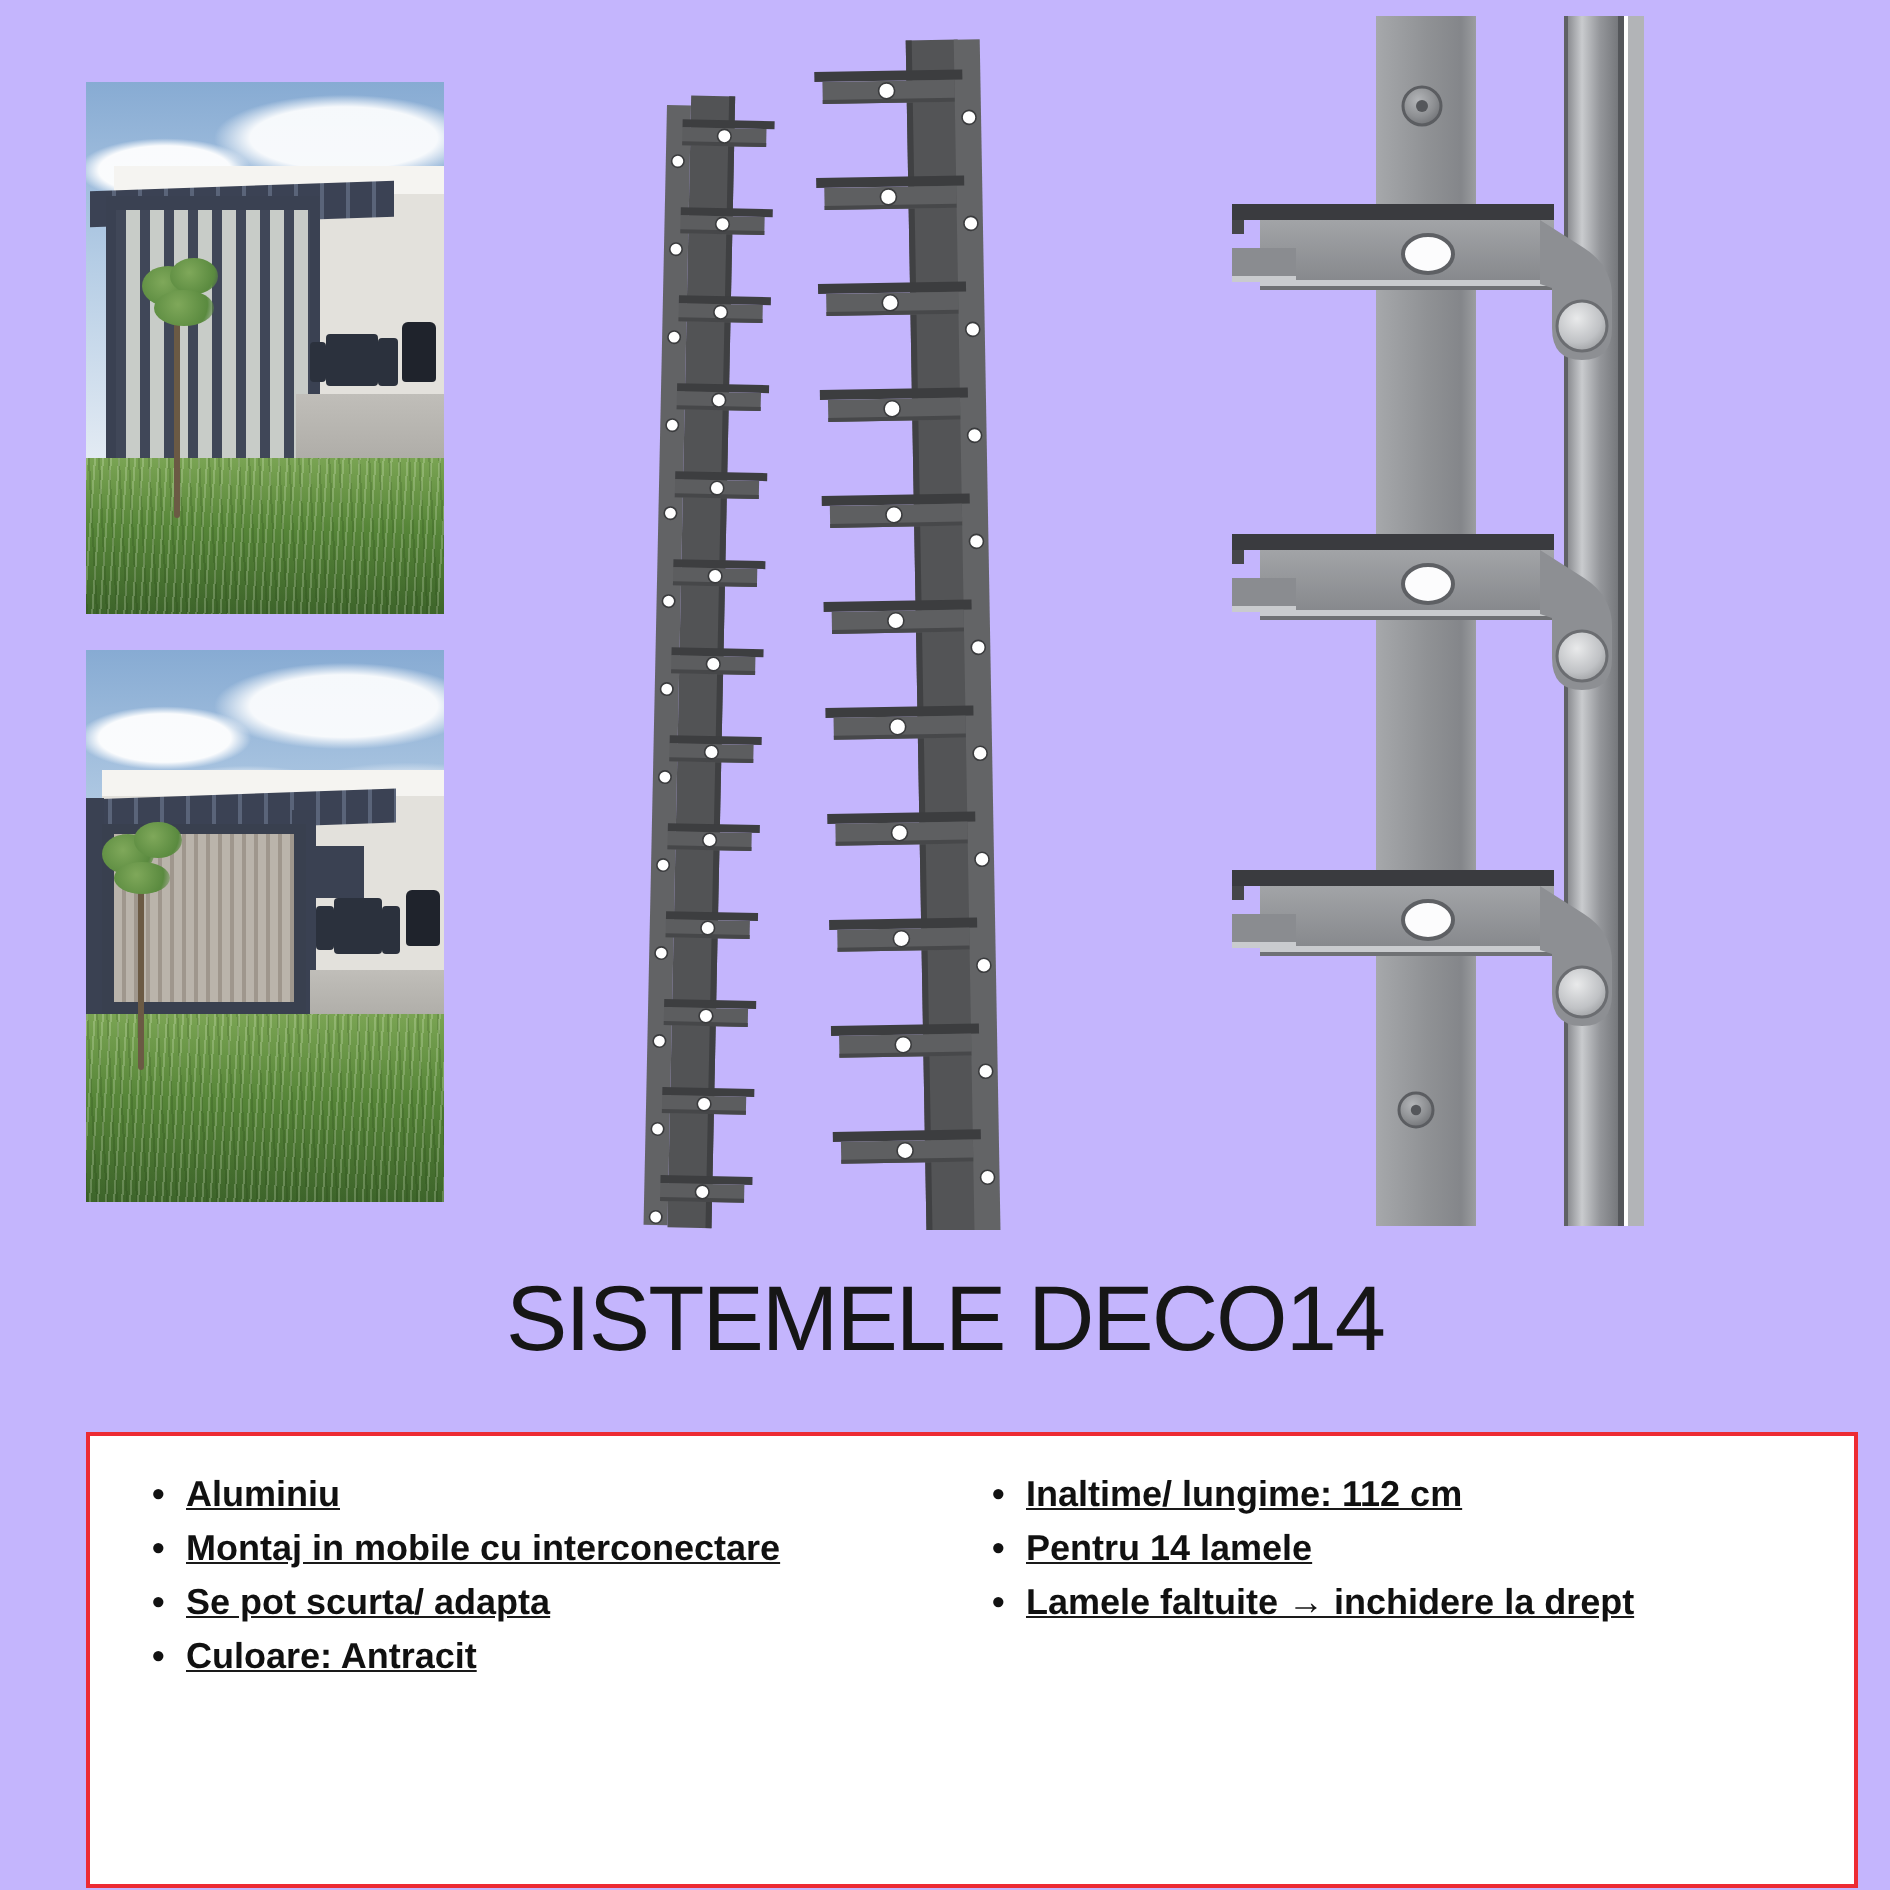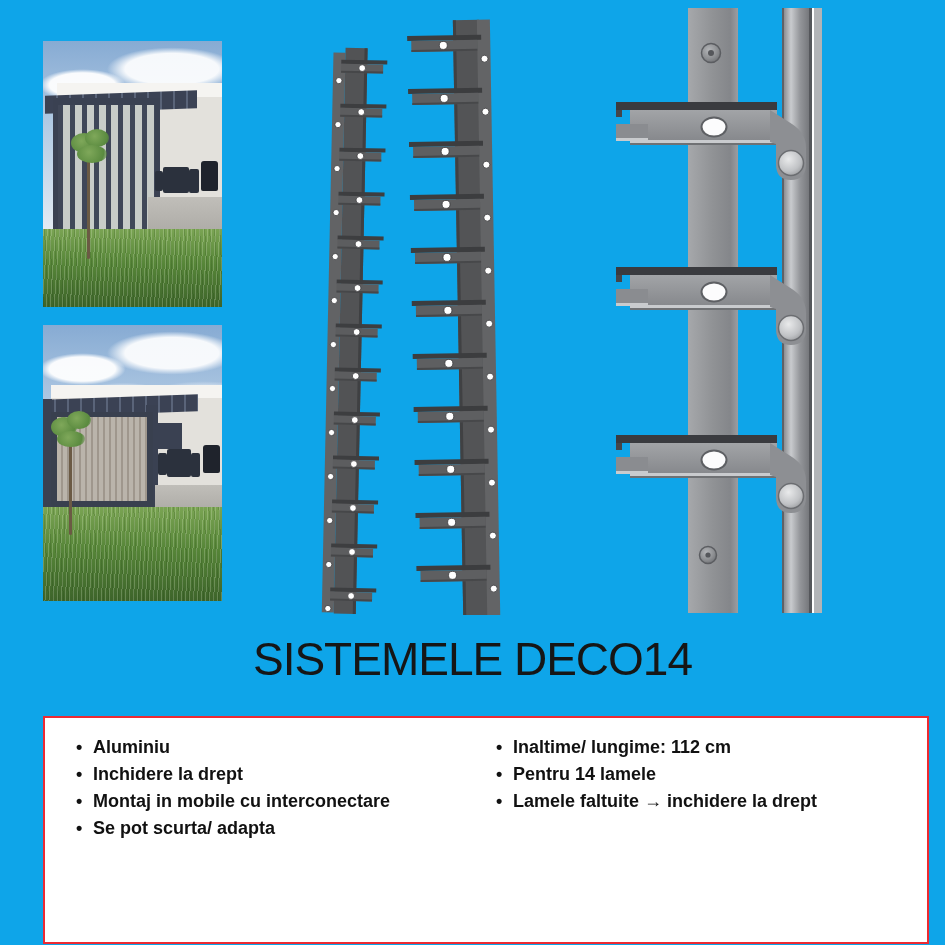--- a/index.html
+++ b/index.html
@@ -1,18 +1,18 @@
 <!DOCTYPE html>
 <html><head>
 <meta charset="utf-8">
 <style>
   html,body{margin:0;padding:0;background:#ffffff;}
   #page{
     position:relative;width:945px;height:945px;margin:0 auto;
-    background:#0ea5e9;overflow:hidden;
+    background:#c4b5fd;overflow:hidden;
     font-family:"Liberation Sans",sans-serif;color:#1a1a1a;
   }
   .abs{position:absolute;}
 
   
   .photo{position:absolute;overflow:hidden;background:#cfe0ef;}
   #photo1{left:43px;top:41px;width:179px;height:266px;}
   #photo2{left:43px;top:325px;width:179px;height:276px;}
   .sky{
     left:0;top:0;width:100%;height:200px;
@@ -59,20 +59,21 @@
     white-space:nowrap;
   }
 
   
   #specbox{
     left:43px;top:716px;width:856px;height:208px;
     border:2px solid #ed2b33;
     display:flex;align-items:flex-start;
     padding:16px 0 0 26px;box-sizing:content-box;
     background:#ffffff;
+    text-decoration:underline;
   }
   .speclist{list-style:none;margin:0;padding:0;}
   #speclist-left{width:396px;}
   #speclist-right{width:404px;margin-left:24px;}
   .speclist li{
     position:relative;padding-left:22px;
     font-size:18px;font-weight:700;line-height:27px;color:#111;
   }
   .speclist li::before{
     content:"\2022";position:absolute;left:5px;top:0;
@@ -236,23 +237,23 @@
 
     <circle cx="108" cy="547" r="8.5" fill="url(#gRivet)" stroke="#5b5d61" stroke-width="1.5"></circle>
     <circle cx="108" cy="547" r="2.6" fill="#55575b"></circle>
   </svg>
 
   <div class="abs" id="title">SISTEMELE DECO14</div>
 
   <div class="abs" id="specbox">
     <ul class="speclist" id="speclist-left">
         <li>Aluminiu</li>
-        <li>Inchidere la drept</li>
         <li>Montaj in mobile cu interconectare</li>
         <li>Se pot scurta/ adapta</li>
+        <li>Culoare: Antracit</li>
       </ul>
     <ul class="speclist" id="speclist-right">
         <li>Inaltime/ lungime: 112 cm</li>
         <li>Pentru 14 lamele</li>
         <li>Lamele faltuite → inchidere la drept</li>
       </ul>
   </div>
 
 </div>
 

